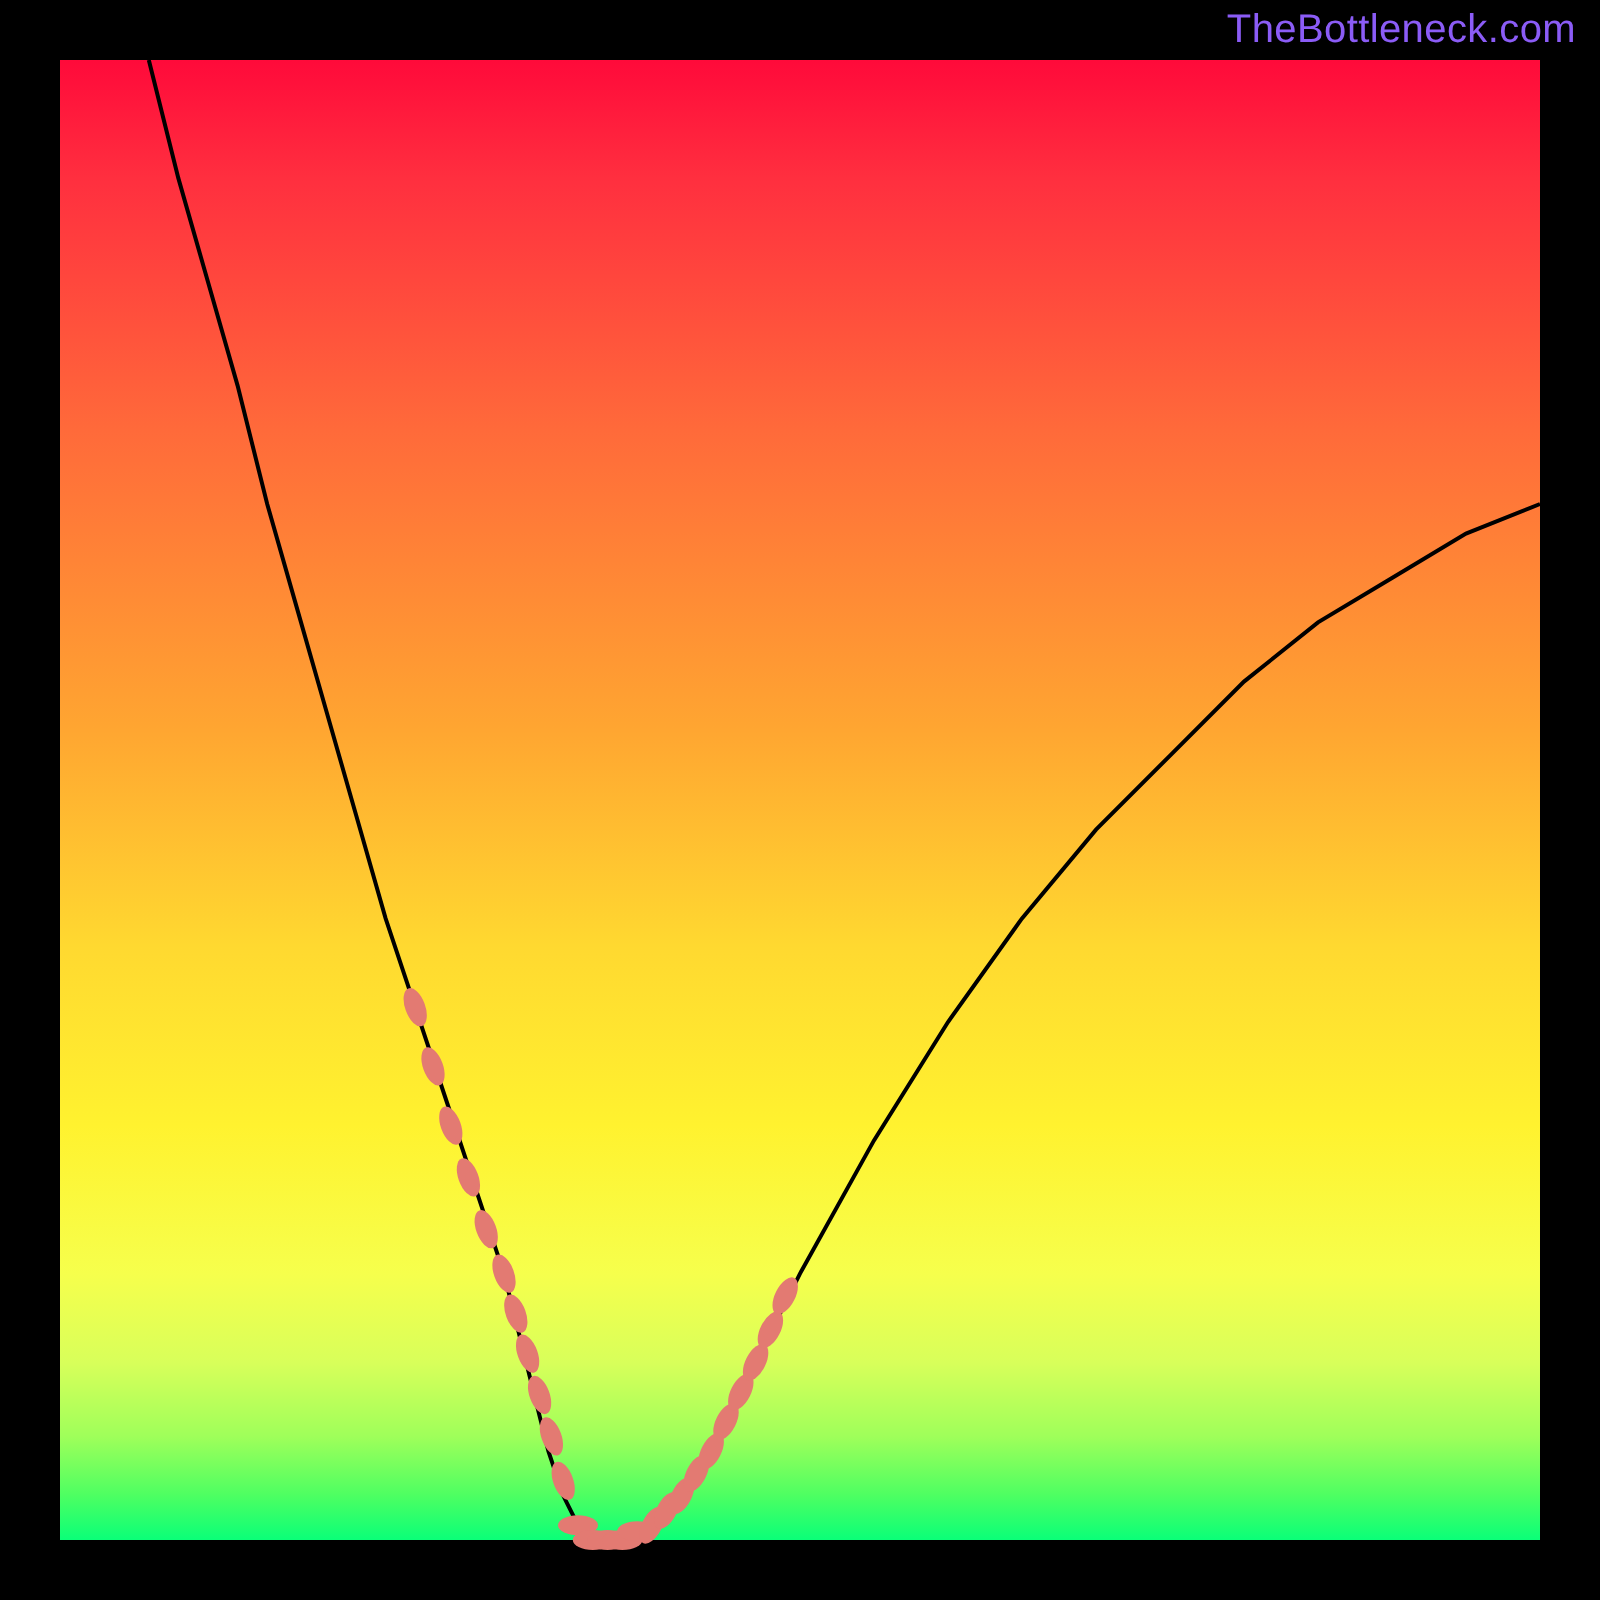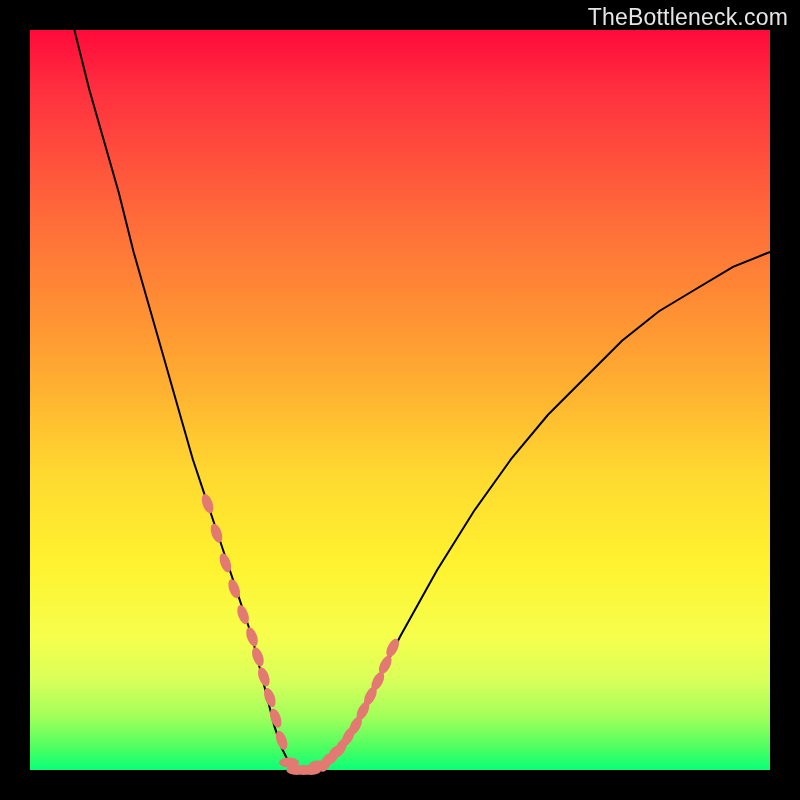--- a/index.html
+++ b/index.html
@@ -35,22 +35,22 @@
       #d8ff5a 88%,
       #9fff5a 93%,
       #4dff62 97%,
       #0aff78 100%
     );
   }
   .watermark {
     position: absolute;
     top: 4px;
     right: 12px;
-    color: #e5e5e5;
-    font-size: 23px;
+    color: #8b5cf6;
+    font-size: 20px;
     letter-spacing: 0.2px;
     user-select: none;
   }
   svg.curve {
     position: absolute;
     left: 0;
     top: 0;
     width: 740px;
     height: 740px;
     overflow: visible;

